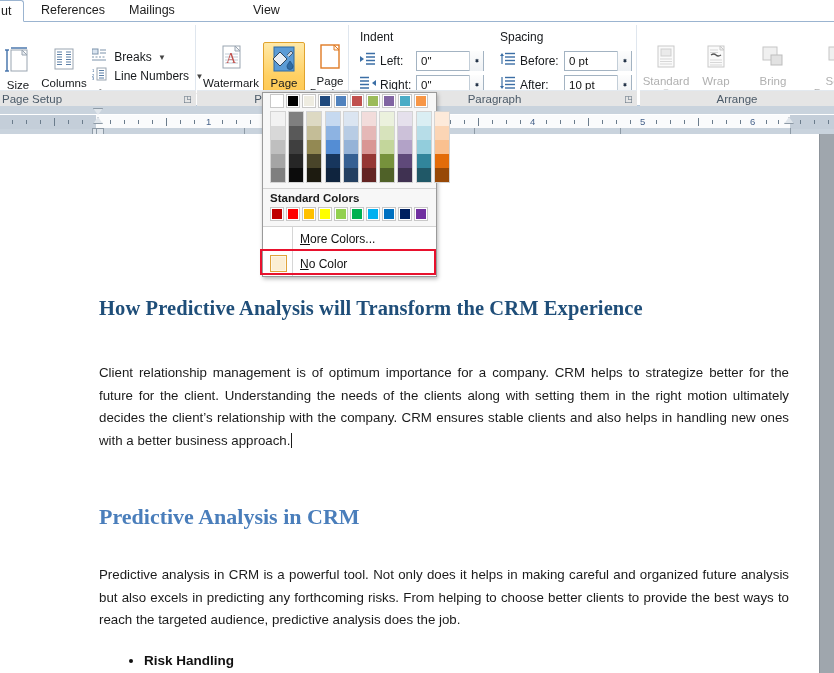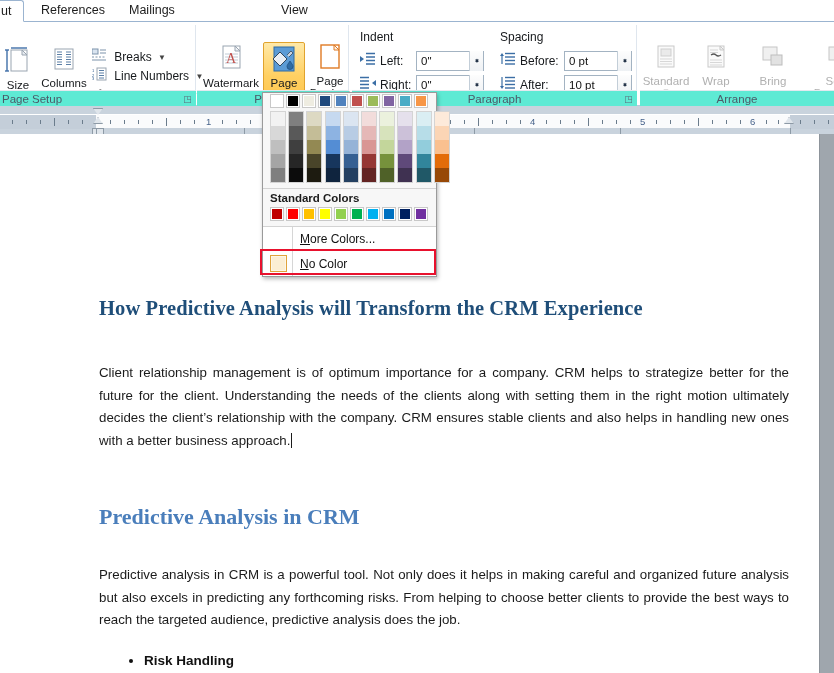--- a/index.html
+++ b/index.html
@@ -31,21 +31,21 @@
   .ribbon {
     position:absolute; top:22px; left:0; width:834px; height:84px;
     background:#ffffff;
     border-bottom:1px solid #b6c9dc;
   }
   .rgroup { position:absolute; top:0; height:84px; }
   .rgroup .gsep { position:absolute; right:0; top:3px; bottom:16px; width:1px; background:#dfe6ee; }
   .glabel {
     position:absolute; bottom:0; left:0; right:0; height:16px;
     font-size:11.5px; color:#4b5a68; text-align:center; line-height:16px;
-    background:#5eead4; border-top:1px solid #e3e9ef;
+    background:#e5e5e5; border-top:1px solid #e3e9ef;
   }
   .dialog-launcher {
     position:absolute; bottom:1px; right:3px; width:11px; height:11px;
     font-size:9px; color:#5b6b7b; line-height:11px; text-align:center;
   }
 
   .bigbtn {
     position:absolute; text-align:center; width:52px;
     font-size:11.5px; color:#16191c; cursor:default;
   }
@@ -177,21 +177,21 @@
 
 <div id="app">
 
   <div class="tabbar">
     <div class="tab active" style="left:-22px; width:46px;">
       <span style="position:absolute;left:22px;top:0;">ut</span>
     </div>
     <div class="tab" style="left:32px;"><span>References</span></div>
     <div class="tab" style="left:120px;"><span>Mailings</span></div>
     <div class="tab" style="left:196px;margin-top:48px;"><span>Review</span></div>
-    <div class="tab" style="left:272px;text-align:right;"><span>View</span></div>
+    <div class="tab" style="left:244px;text-align:right;"><span>View</span></div>
   </div>
 
   <div class="ribbon">
 
     <div class="rgroup" style="left:0; width:196px;">
       <div class="bigbtn" style="left:0px; top:24px; width:36px;">
         <span class="ic">
           <svg width="30" height="30" viewBox="0 0 30 30">
             <rect x="8" y="4" width="16" height="21" fill="#fff" stroke="#9aa5b1"></rect>
             <path d="M19 4 L24 9 L19 9 Z" fill="#e8ecf1" stroke="#9aa5b1"></path>

